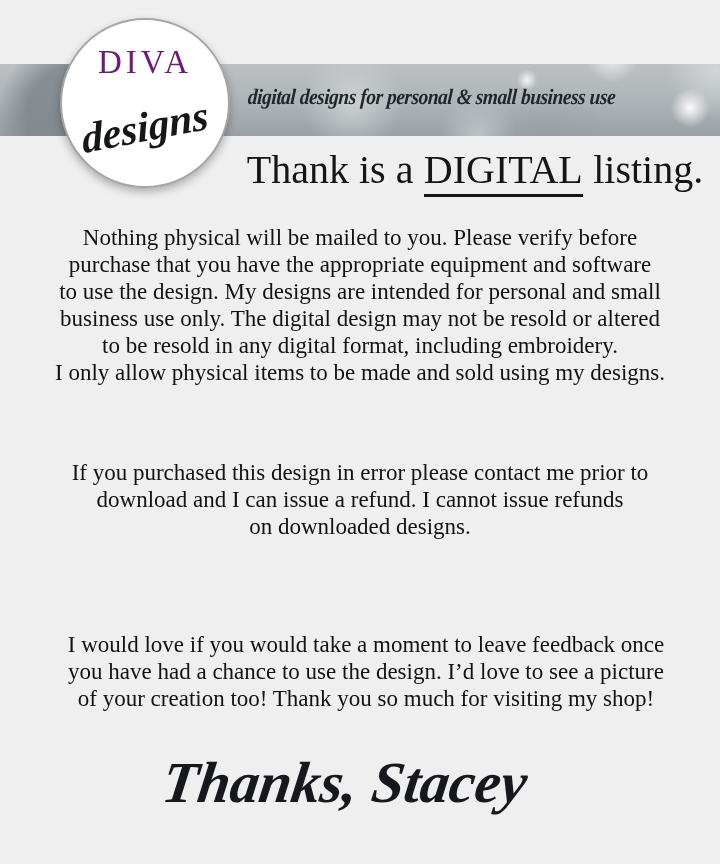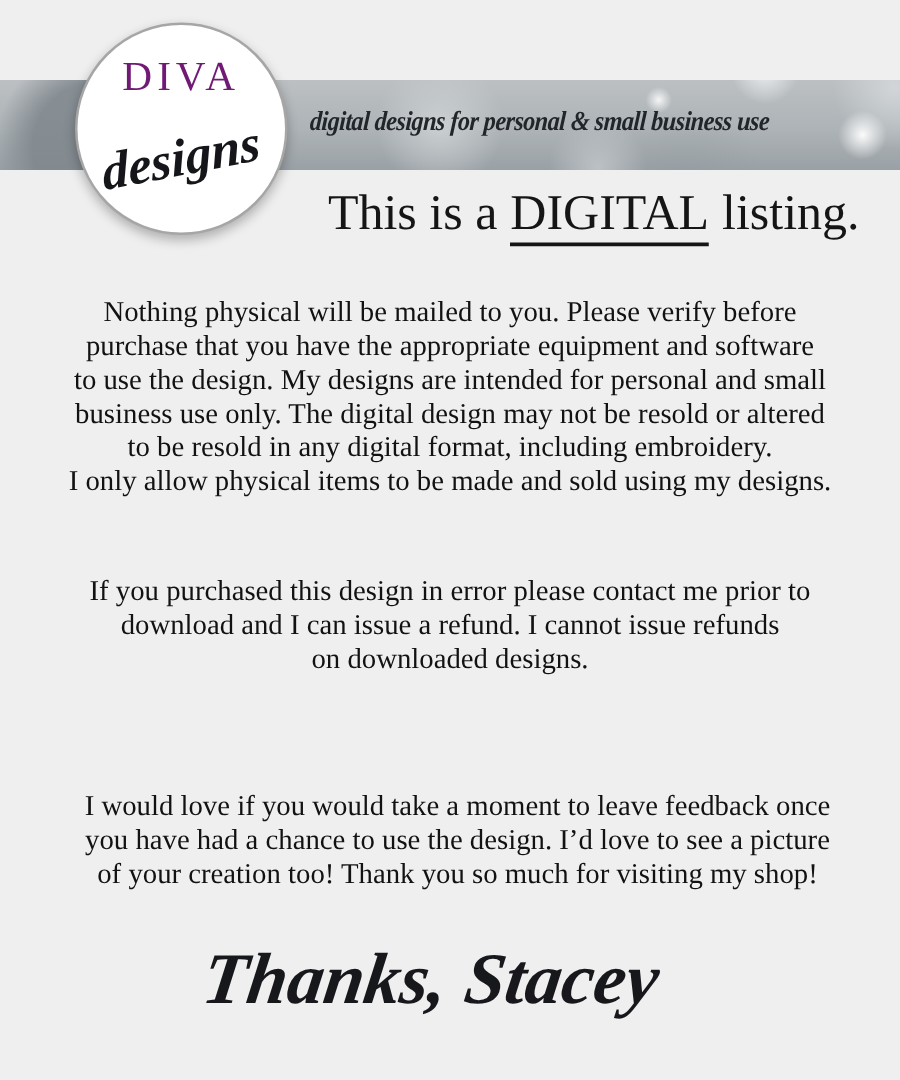--- a/index.html
+++ b/index.html
@@ -63,21 +63,21 @@
   .title .emph{
     border-bottom:3px solid #151515;padding-bottom:2px;margin:12px .26em;
   }
 
   
   .para{
     position:absolute;left:0;right:0;margin:0;
     text-align:center;color:#121212;
     font-size:23px;line-height:27px;white-space:pre-line;
   }
-  .p1{top:236px;}
+  .p1{top:224px;}
   .p2{top:423px;margin-top:36px;}
   .p3{top:529px;}
   .p4{top:631px;margin-left:12px;}
 
   
   .signature{
     position:absolute;left:0;right:30px;top:748px;
     text-align:center;font-size:58px;line-height:1.2;
     font-style:italic;font-weight:bold;color:#17181c;
     transform:skewX(-8deg);
@@ -90,21 +90,21 @@
 
   <div class="band"></div>
 
   <div class="tagline">digital designs for personal &amp; small business use</div>
 
   <div class="logo">
     <div class="logo-line1">DIVA</div>
     <div class="logo-script">designs</div>
   </div>
 
-  <div class="title"><span>This is a</span><span class="emph">DIGITAL</span><span>listing.</span></div>
+  <div class="title"><span>Thank is a</span><span class="emph">DIGITAL</span><span>listing.</span></div>
 
   <p class="para p1">Nothing physical will be mailed to you.   Please verify before
 purchase that you have the appropriate equipment and software
 to use the design.  My designs are intended for personal and small
 business use only.  The digital design may not be resold or altered
 to be resold in any digital format, including embroidery.
 I only allow physical items to be made and sold using my designs.</p>
 
   <p class="para p2">If you purchased this design in error please contact me prior to
 download and I can issue a refund.  I cannot issue refunds

